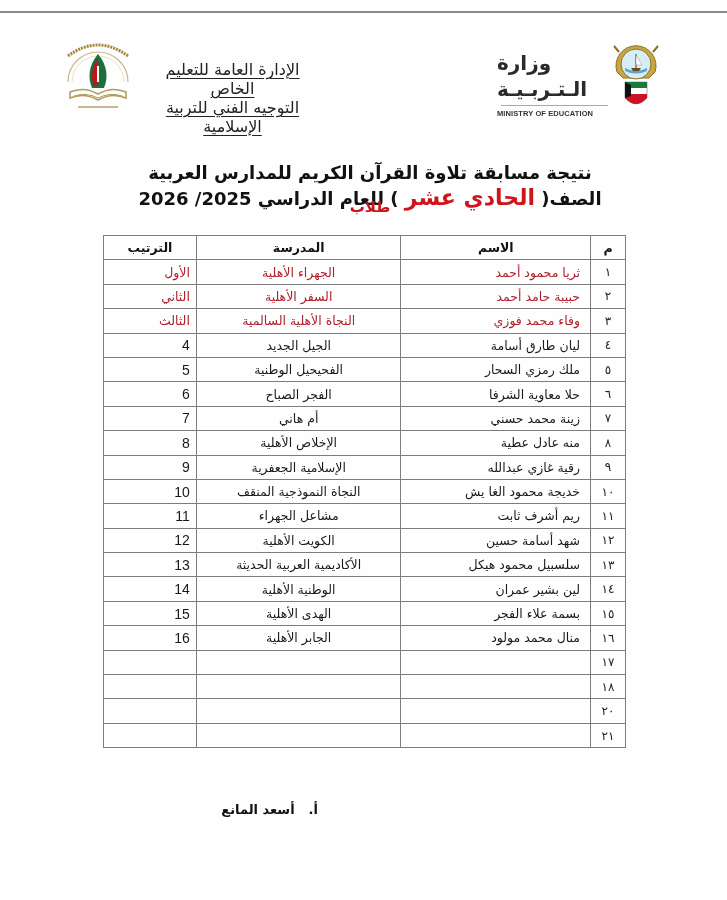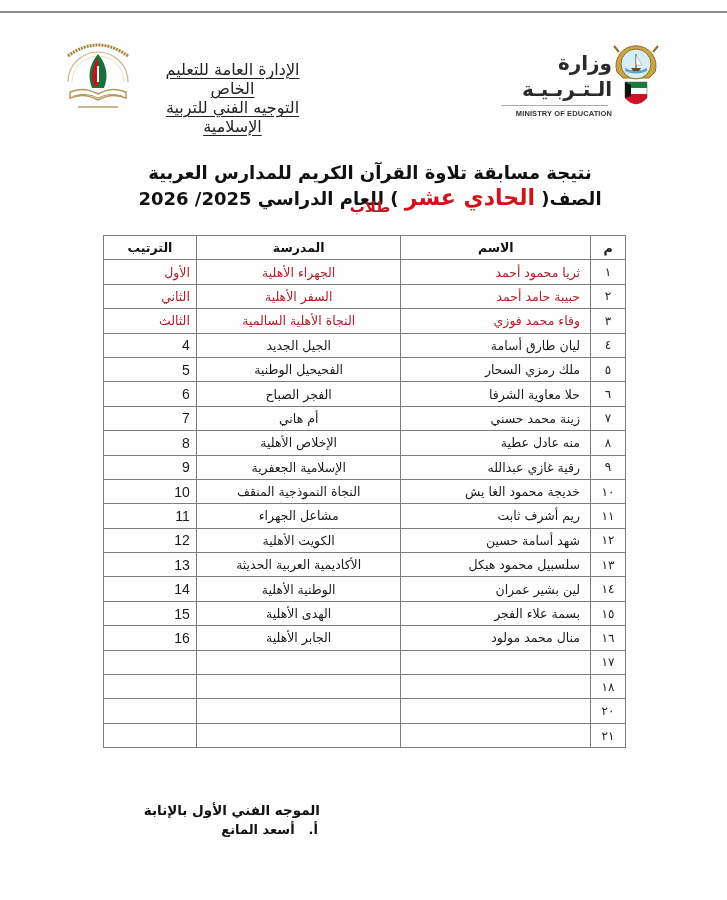--- a/index.html
+++ b/index.html
@@ -6,21 +6,21 @@
     html, body { width: 727px; height: 900px; background: #fefefe; overflow: hidden; }
     body { position: relative; font-family: "DejaVu Sans", sans-serif; color: #1a1a1a; }
     .top-rule { position: absolute; left: 0; top: 11px; width: 727px; height: 2px; background: #8a8a8a; }
 
     
     .logo-islamic { position: absolute; left: 58px; top: 36px; width: 80px; height: 78px; }
     .dept-text { position: absolute; left: 150px; top: 60px; width: 165px; text-align: center; direction: rtl; }
     .dept-text div { font-size: 16px; line-height: 19px; text-decoration: underline; text-underline-offset: 3px; color: #222; }
 
     
-    .ministry-block { position: absolute; left: 497px; top: 50px; width: 115px; text-align: right; }
+    .ministry-block { position: absolute; left: 497px; top: 50px; width: 115px; text-align: left; }
     .ministry-ar { font-size: 20px; font-weight: bold; color: #2a2a2a; direction: rtl; line-height: 26px; letter-spacing: 0.5px; }
     .ministry-rule { height: 1px; background: #aaa; margin: 3px 4px 3px 4px; }
     .ministry-en { font-size: 7.5px; font-weight: bold; color: #333; letter-spacing: 0.1px; font-family: "Liberation Sans", sans-serif; }
     .logo-ministry { position: absolute; left: 611px; top: 38px; width: 50px; height: 86px; }
 
     
     .title1 { position: absolute; left: 100px; top: 114px; width: 540px; text-align: center; direction: rtl; font-size: 18px; font-weight: bold; color: #111; margin-top: 48px; }
     .title2 { position: absolute; left: 100px; top: 153px; width: 540px; text-align: center; direction: rtl; font-size: 18px; font-weight: bold; color: #111; margin-top: 32px; }
     .title2 .grade { color: #d0141c; font-size: 22px; }
     .students-label { position: absolute; left: 100px; top: 198px; width: 540px; text-align: center; direction: rtl; font-size: 15px; font-weight: bold; color: #c8141c; }
@@ -223,17 +223,16 @@
       <tr>
         <td class="c-num">٢١</td>
         <td class="c-name"></td>
         <td class="c-school"></td>
         <td class="c-rank"></td>
       </tr>
     </tbody>
 </table>
 
 <div class="sig">
-  <div class="sig-title">الموجه الفني الأول بالإنابة</div>
   <div class="sig-name">
     <span class="prefix">أ.</span><span>أسعد المانع</span>
   </div>
 </div>
 
 </body></html>

